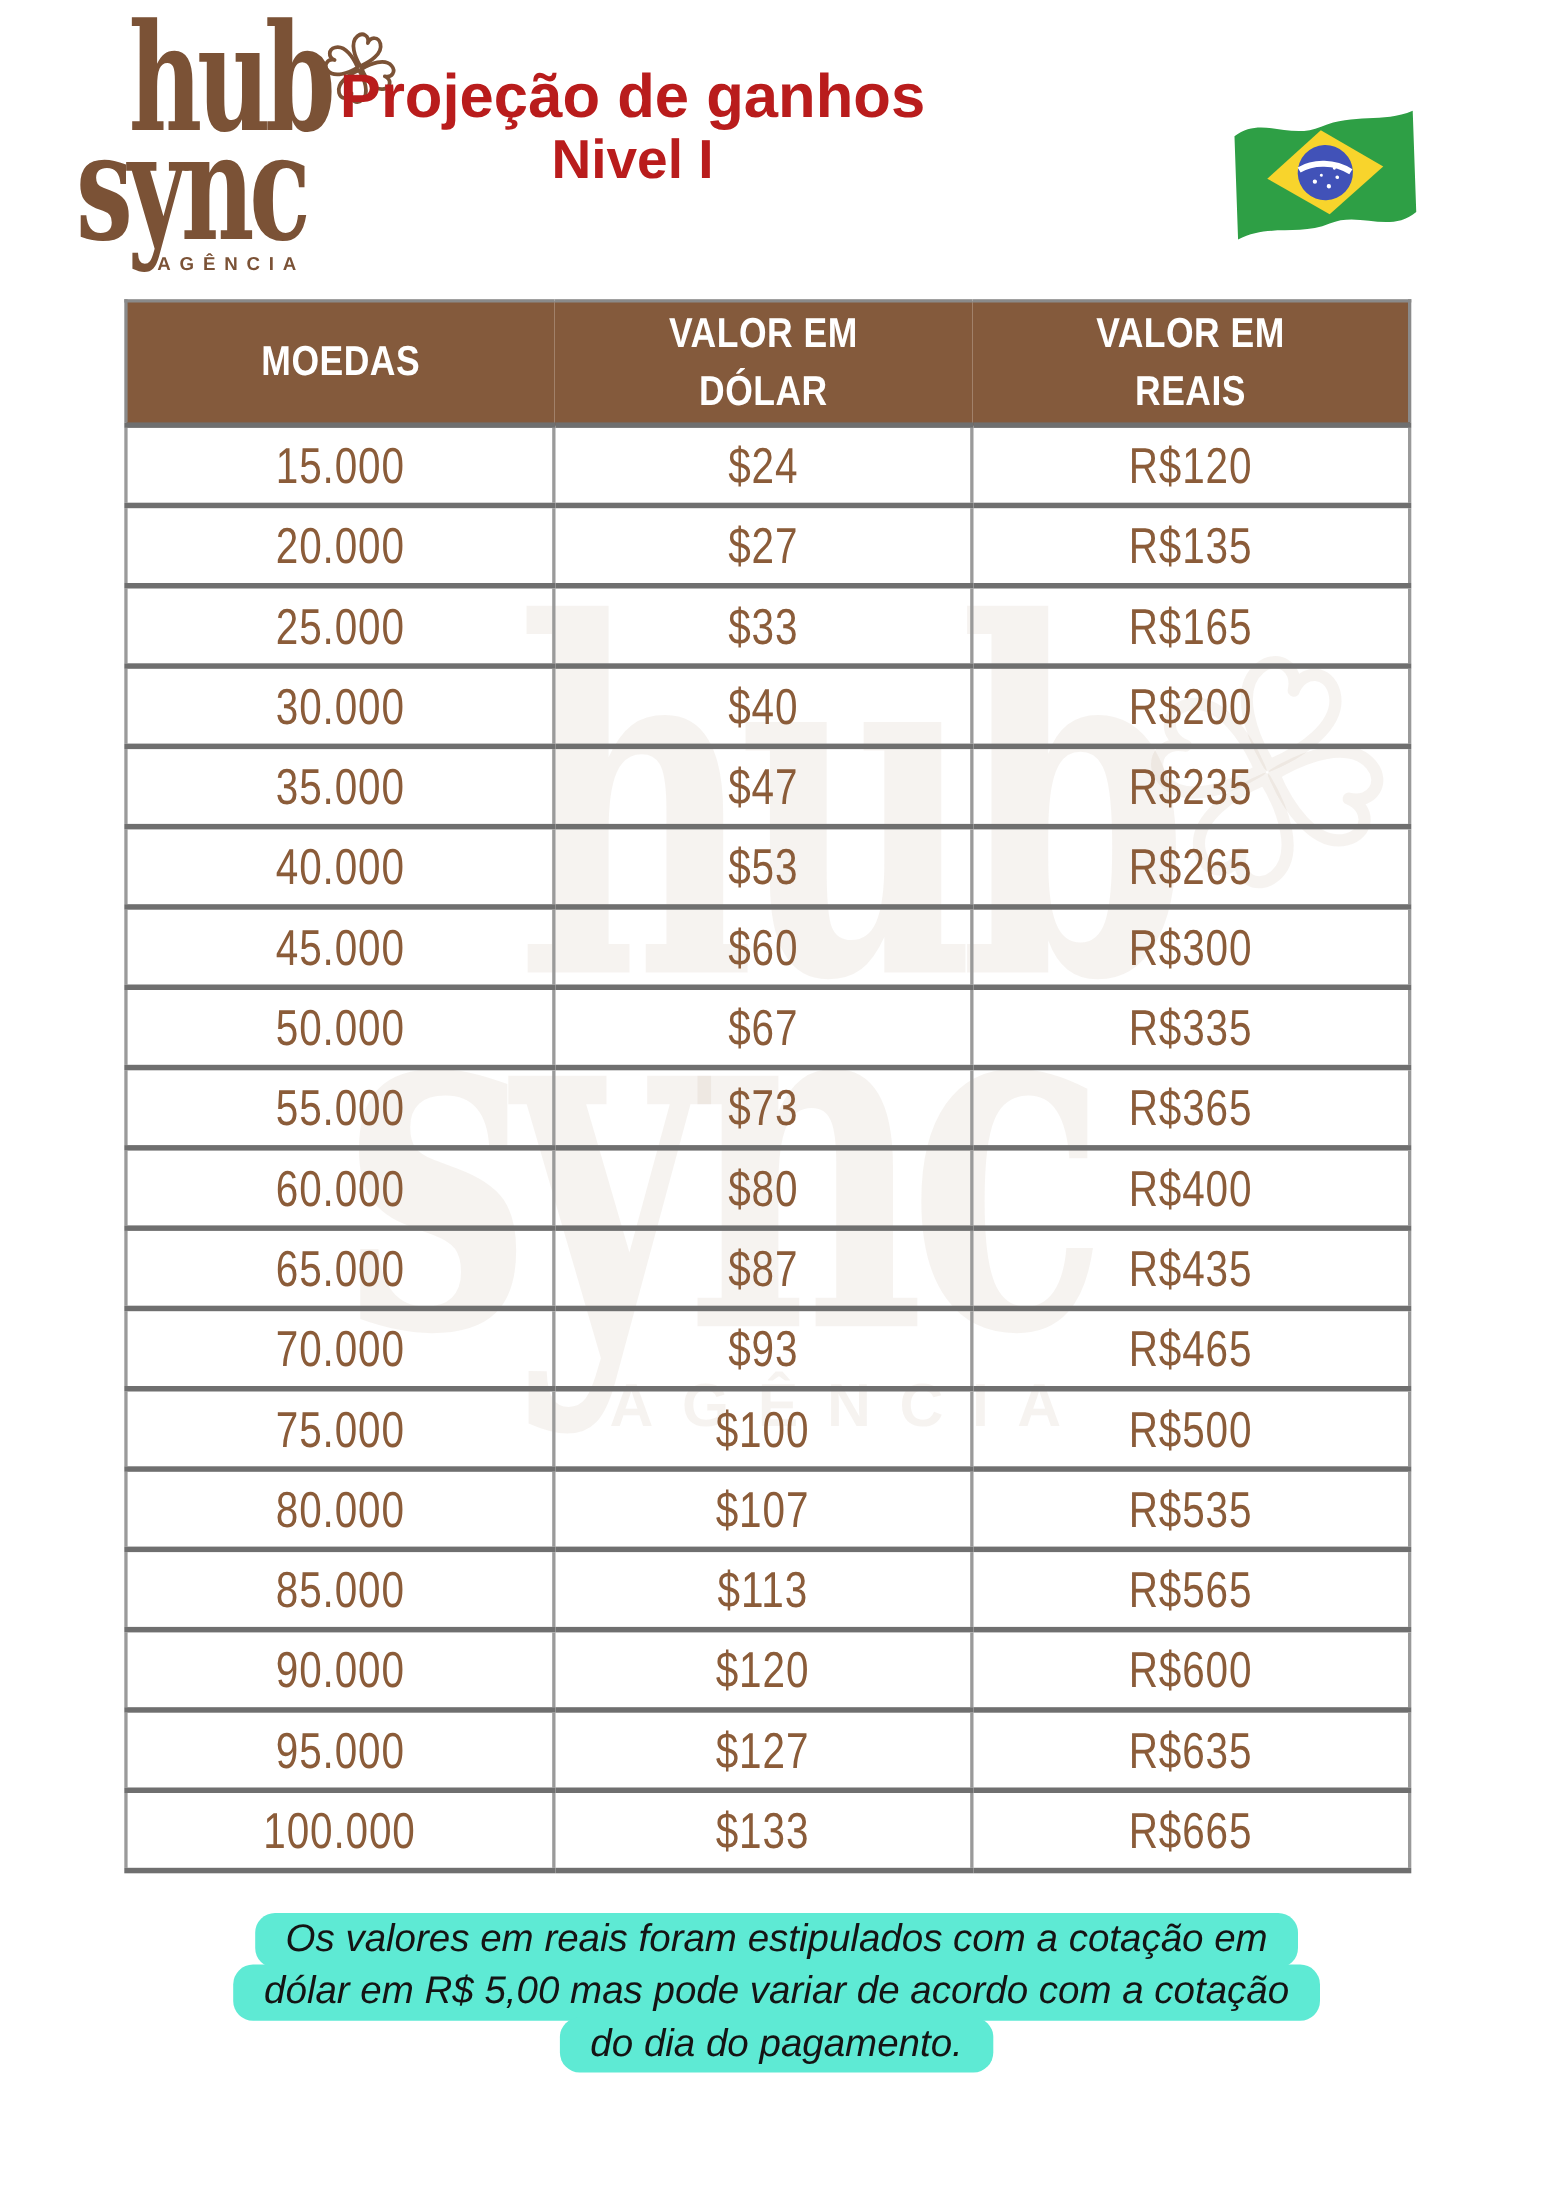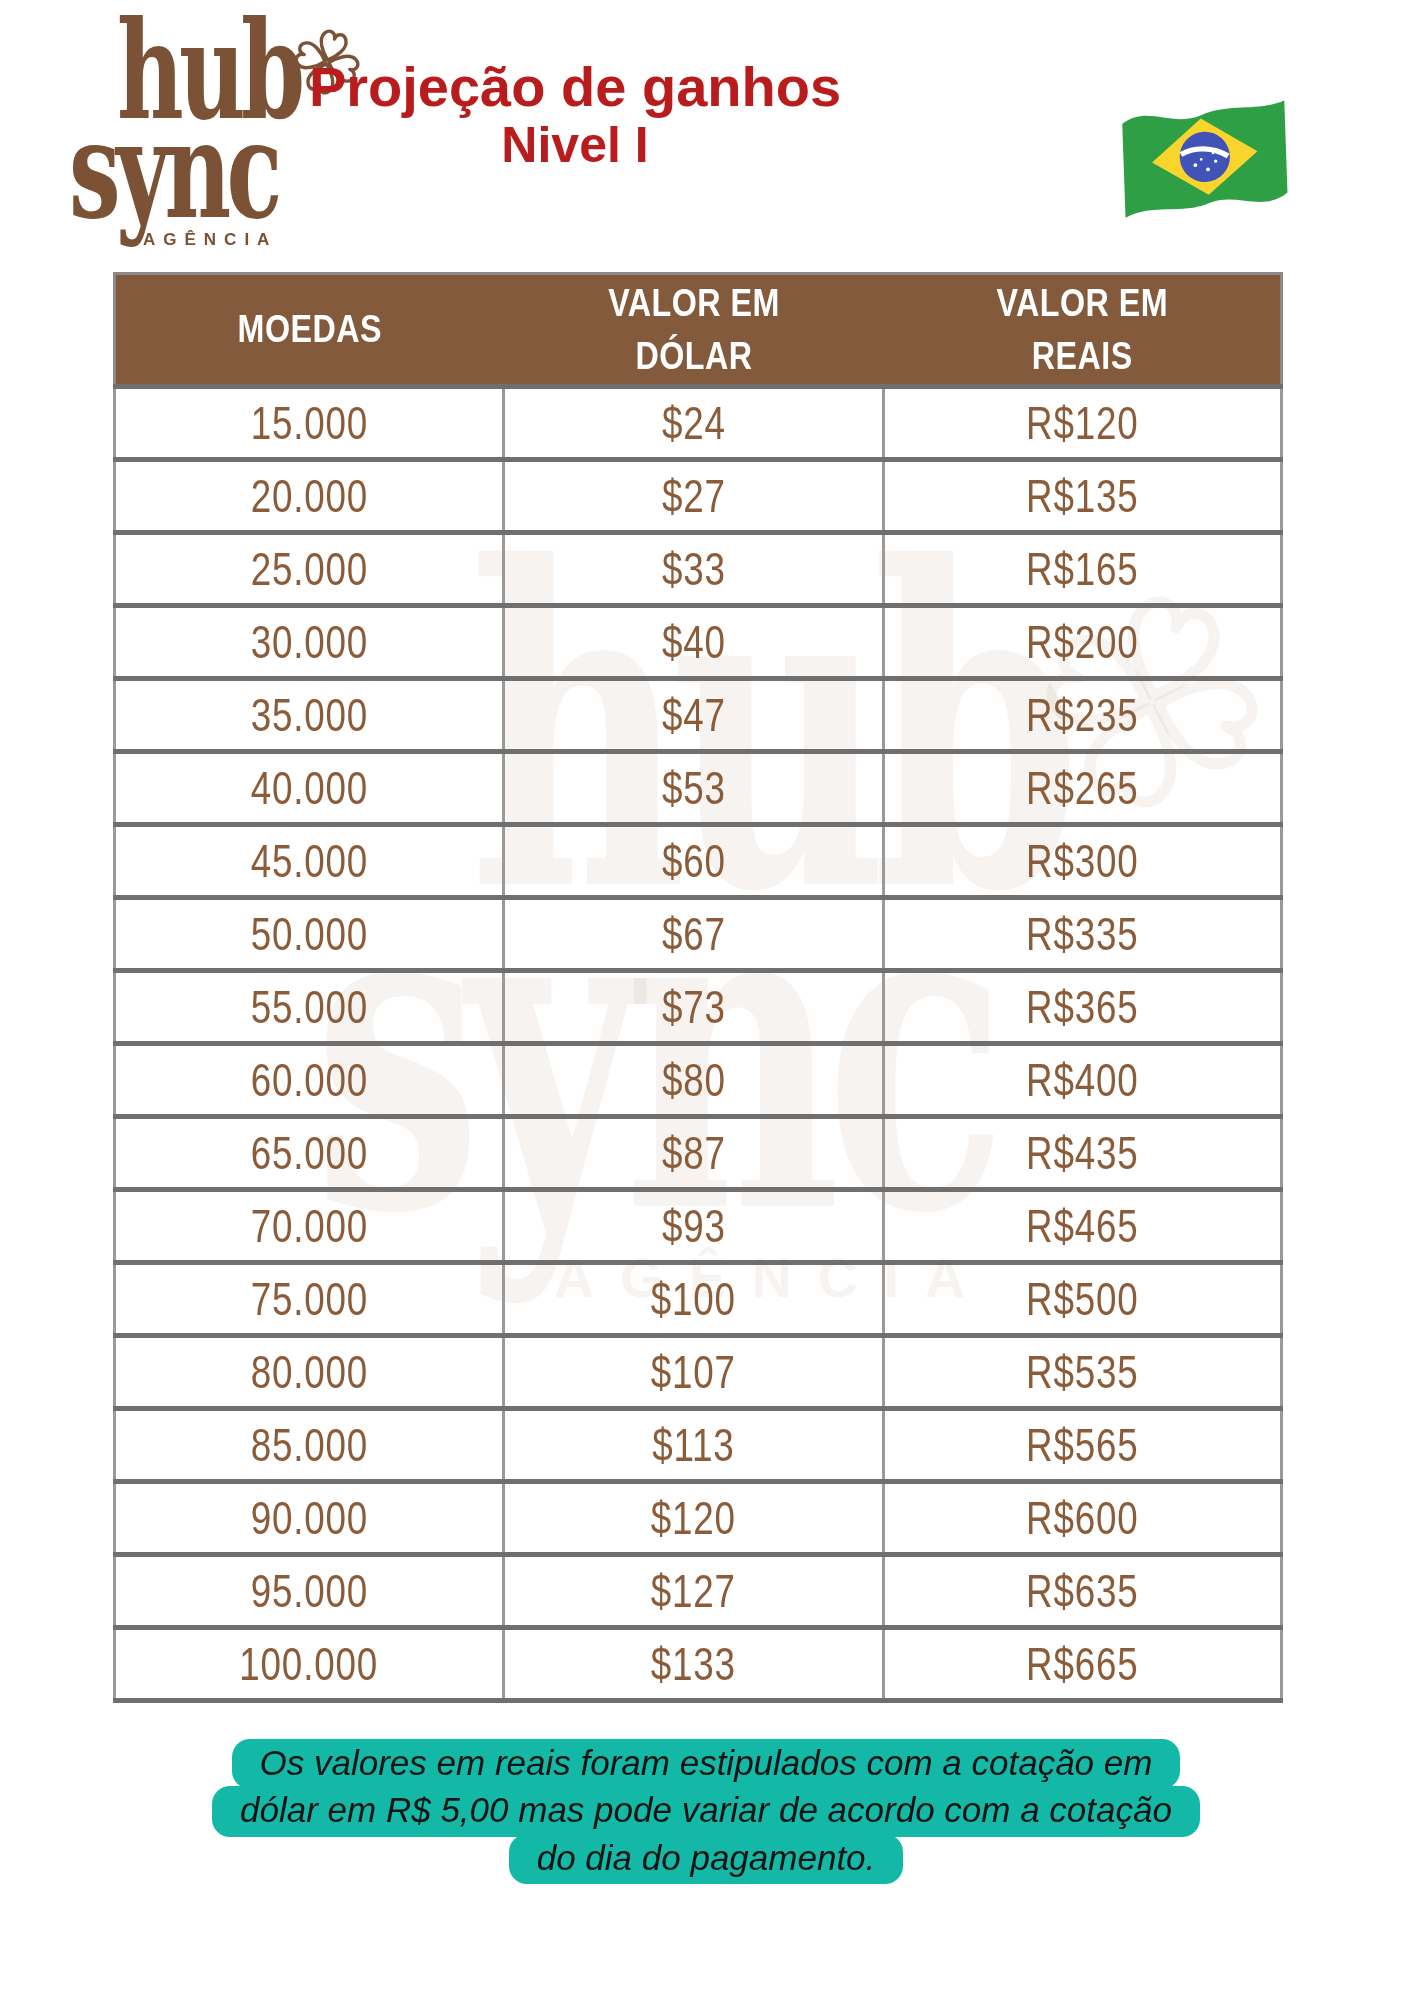--- a/index.html
+++ b/index.html
@@ -61,21 +61,21 @@
     border-left:3px solid #9a9a9a; border-right:3px solid #9a9a9a;
     border-top:5px solid #6f6f6f; border-bottom:5px solid #6f6f6f; }
   .hline { display:block; font-size:38px; font-weight:bold; color:#ffffff;
     line-height:1.38; letter-spacing:0.5px; transform:scaleX(0.85); }
   .cell { display:inline-block; font-size:46px; color:#8B5C39; letter-spacing:1px;
     transform:scaleX(0.8); white-space:nowrap; }
 
   
   .footnote { position:absolute; left:0; width:1412px; top:1742px; text-align:center;
     z-index:3; font-style:italic; color:#141414; }
-  .fn-line { display:inline-block; background:#14b8a6; border-radius:18px;
+  .fn-line { display:inline-block; background:#5eead4; border-radius:18px;
     padding:4px 28px 6px 28px; font-size:35px; line-height:1.15; margin-top:-3px; }
 </style>
 </head>
 <body>
 
 <div class="page">
 
   <div class="watermark">
     <svg class="clover-svg" viewBox="0 0 44 44">
       <g fill="#ffffff" stroke="currentColor" stroke-width="1.7" stroke-linejoin="round" transform="rotate(18 22 22)">

